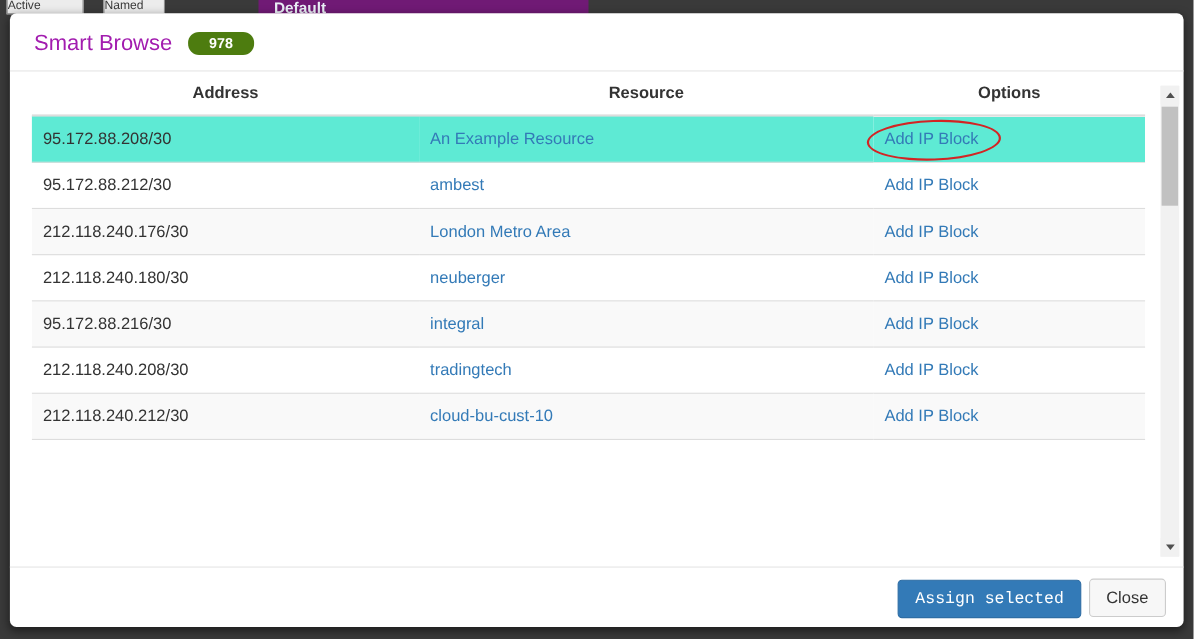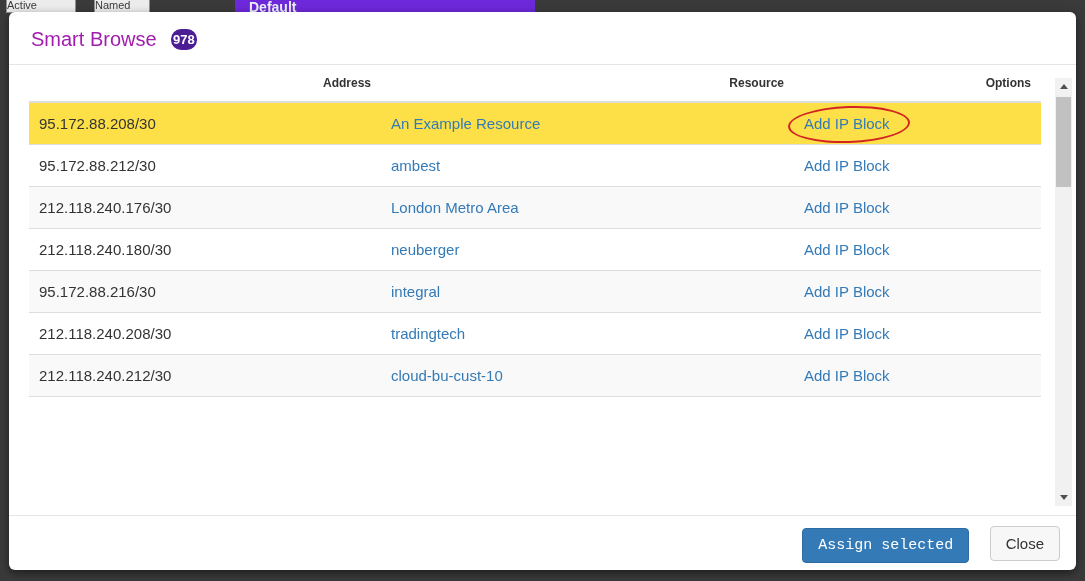--- a/index.html
+++ b/index.html
@@ -14,21 +14,21 @@
   
   .bg-btn {
     position:absolute; top:0; height:13px; overflow:hidden;
     background:#ececec; border:1px solid #8f8f8f; border-top:none;
     color:#3a3a3a; font-size:11px; line-height:11px; text-align:left;
   }
   .bg-btn-active { left:6px; width:70px; }
   .bg-btn-named { left:94px; width:56px; }
   .bg-bluebar {
     position:absolute; top:0; left:235px; width:300px; height:14px;
-    background:#6d28d9; color:#e9eff5; font-size:14px; font-weight:bold;
+    background:#701a75; color:#e9eff5; font-size:14px; font-weight:bold;
     padding-left:14px; line-height:15px; overflow:hidden;
   }
   .bg-frag {
     position:absolute; left:0; width:8px; height:14px; overflow:hidden;
     color:#b5b5b5; font-size:13px; line-height:13px;padding-left:46px;
   }
   .bg-frag.f0 { top:24px;  color:#cfcfcf; }
   .bg-frag.f1 { top:191px; }
   .bg-frag.f2 { top:233px; }
   .bg-frag.f3 { top:275px; }
@@ -45,44 +45,44 @@
   }
   .modal-header {
     padding:16px 20px 13px 22px;
     border-bottom:1px solid #e5e5e5;
   }
   .modal-title {
     display:inline-block; font-size:20px; color:#a21caf; font-weight:500;
     vertical-align:middle;
   }
   .badge {
-    display:inline-block; background:#4c1d95; color:#fff; font-size:13px;
-    font-weight:bold; padding:3px 2px; border-radius:10px; margin-left:10px;
+    display:inline-block; background:#4d7c0f; color:#fff; font-size:13px;
+    font-weight:bold; padding:3px 19px; border-radius:10px; margin-left:10px;
     vertical-align:middle;
   }
 
   .modal-body { position:relative; padding:0 20px; }
   .instruction { font-size:15px; color:#333; margin:22px 0 18px 2px; }
 
   table.blocks {
     border-collapse:collapse; width:1012px; font-size:15px; table-layout:fixed;
   }
   col.c-address  { width:352px; }
   col.c-resource { width:413px; }
   col.c-options  { width:247px; }
   table.blocks th {
-    text-align:right; font-weight:bold; color:#333;
-    padding:11px 10px; border-bottom:2px solid #ddd; font-size:12px;
+    text-align:center; font-weight:bold; color:#333;
+    padding:11px 10px; border-bottom:2px solid #ddd; font-size:15px;
   }
   table.blocks td {
     padding:12px 10px; border-top:1px solid #ddd; color:#333;
   }
   table.blocks tbody tr:nth-child(odd) td { background:#f9f9f9; }
   table.blocks tbody tr:last-child td { border-bottom:1px solid #ddd; }
-  table.blocks tbody tr.highlight td { background:#fde047; }
+  table.blocks tbody tr.highlight td { background:#5eead4; }
   a.link { color:#337ab7; text-decoration:none; cursor:pointer; }
 
   td.opt-cell { position:relative; }
   .circle-annotation {
     position:absolute; left:-6px; top:3px; width:122px; height:37px;
     border:2px solid #d32424; border-radius:50%;
     transform:rotate(-2deg); pointer-events:none;
   }
 
   
@@ -115,21 +115,21 @@
     border-top:1px solid #e5e5e5; padding:10px 16px; text-align:right;
   }
   .btn {
     display:inline-block; font-size:15px; padding:8px 15px;
     border-radius:4px; cursor:pointer; line-height:17px;
   }
   .btn-primary {
     background:#337ab7; border:1px solid #2e6da4; color:#fff;font-family:Liberation Mono, monospace;
   }
   .btn-default {
-    background:#f7f7f7; border:1px solid #ccc; color:#333; margin-left:16px;
+    background:#f7f7f7; border:1px solid #ccc; color:#333; margin-left:2px;
   }
 </style>
 </head>
 <body>
 
 <div class="bg-btn bg-btn-active">Active</div>
 <div class="bg-btn bg-btn-named">Named</div>
 <div class="bg-bluebar">Default</div>
 
 <span class="bg-frag f0">ti</span>

